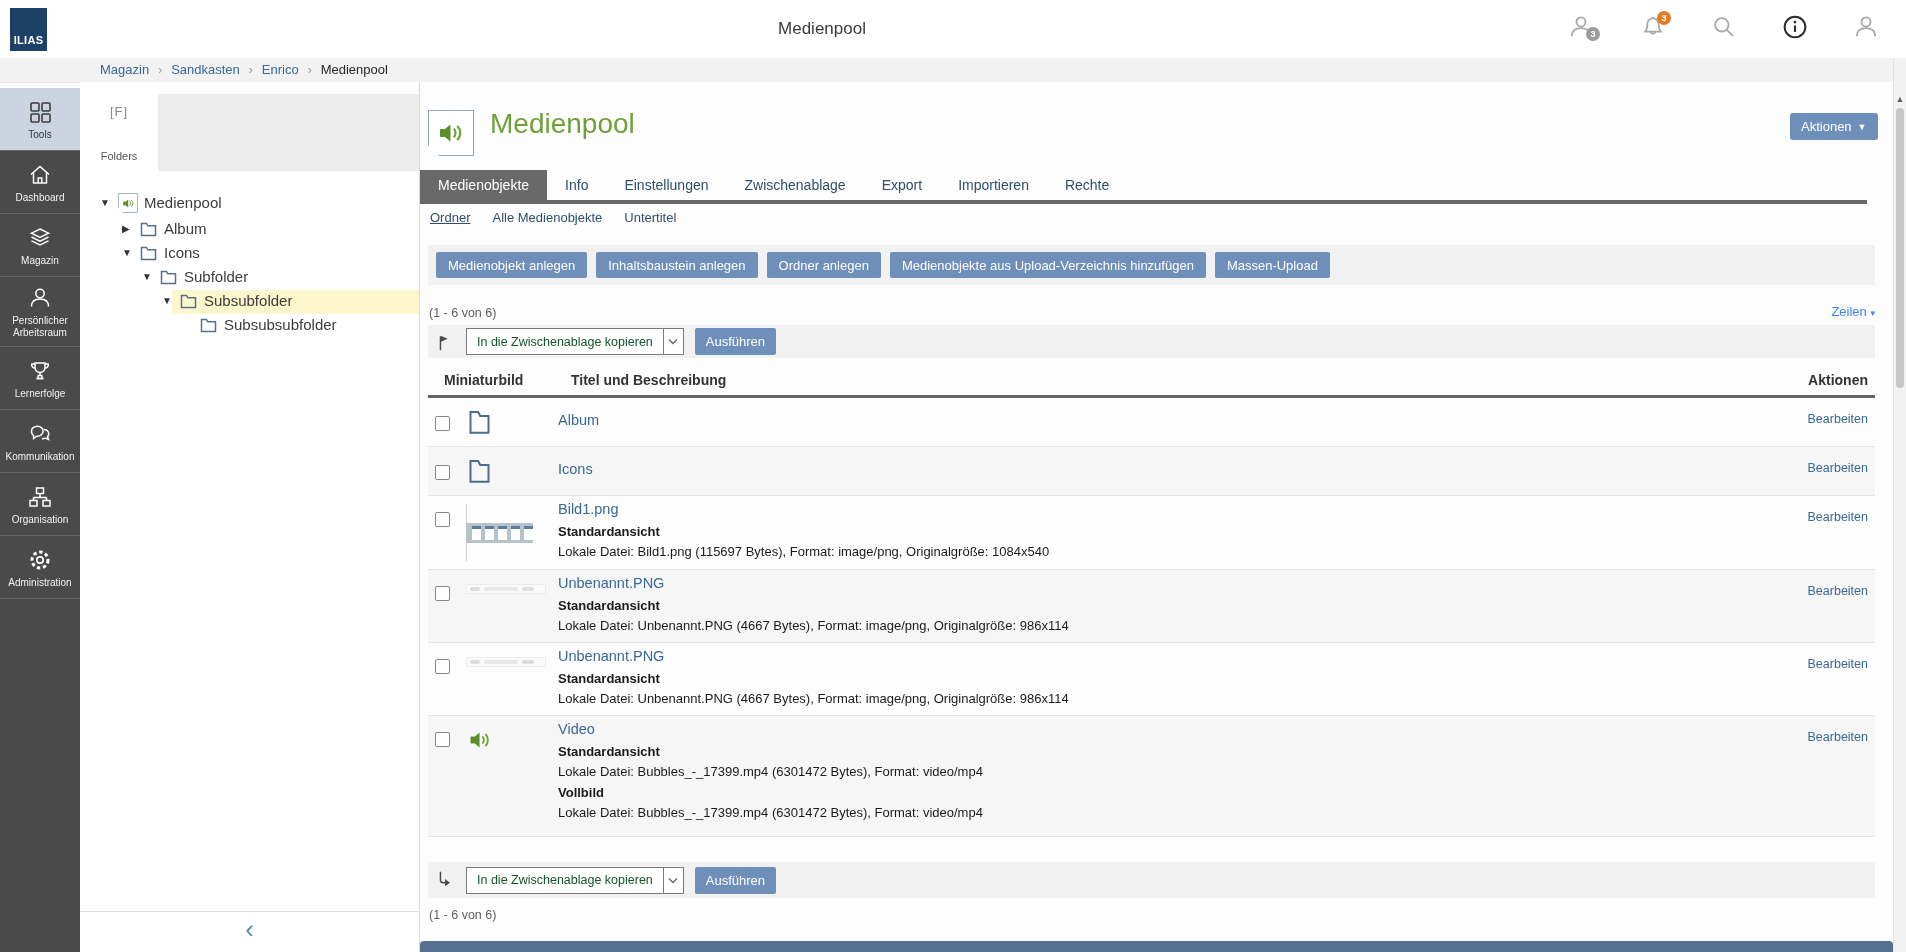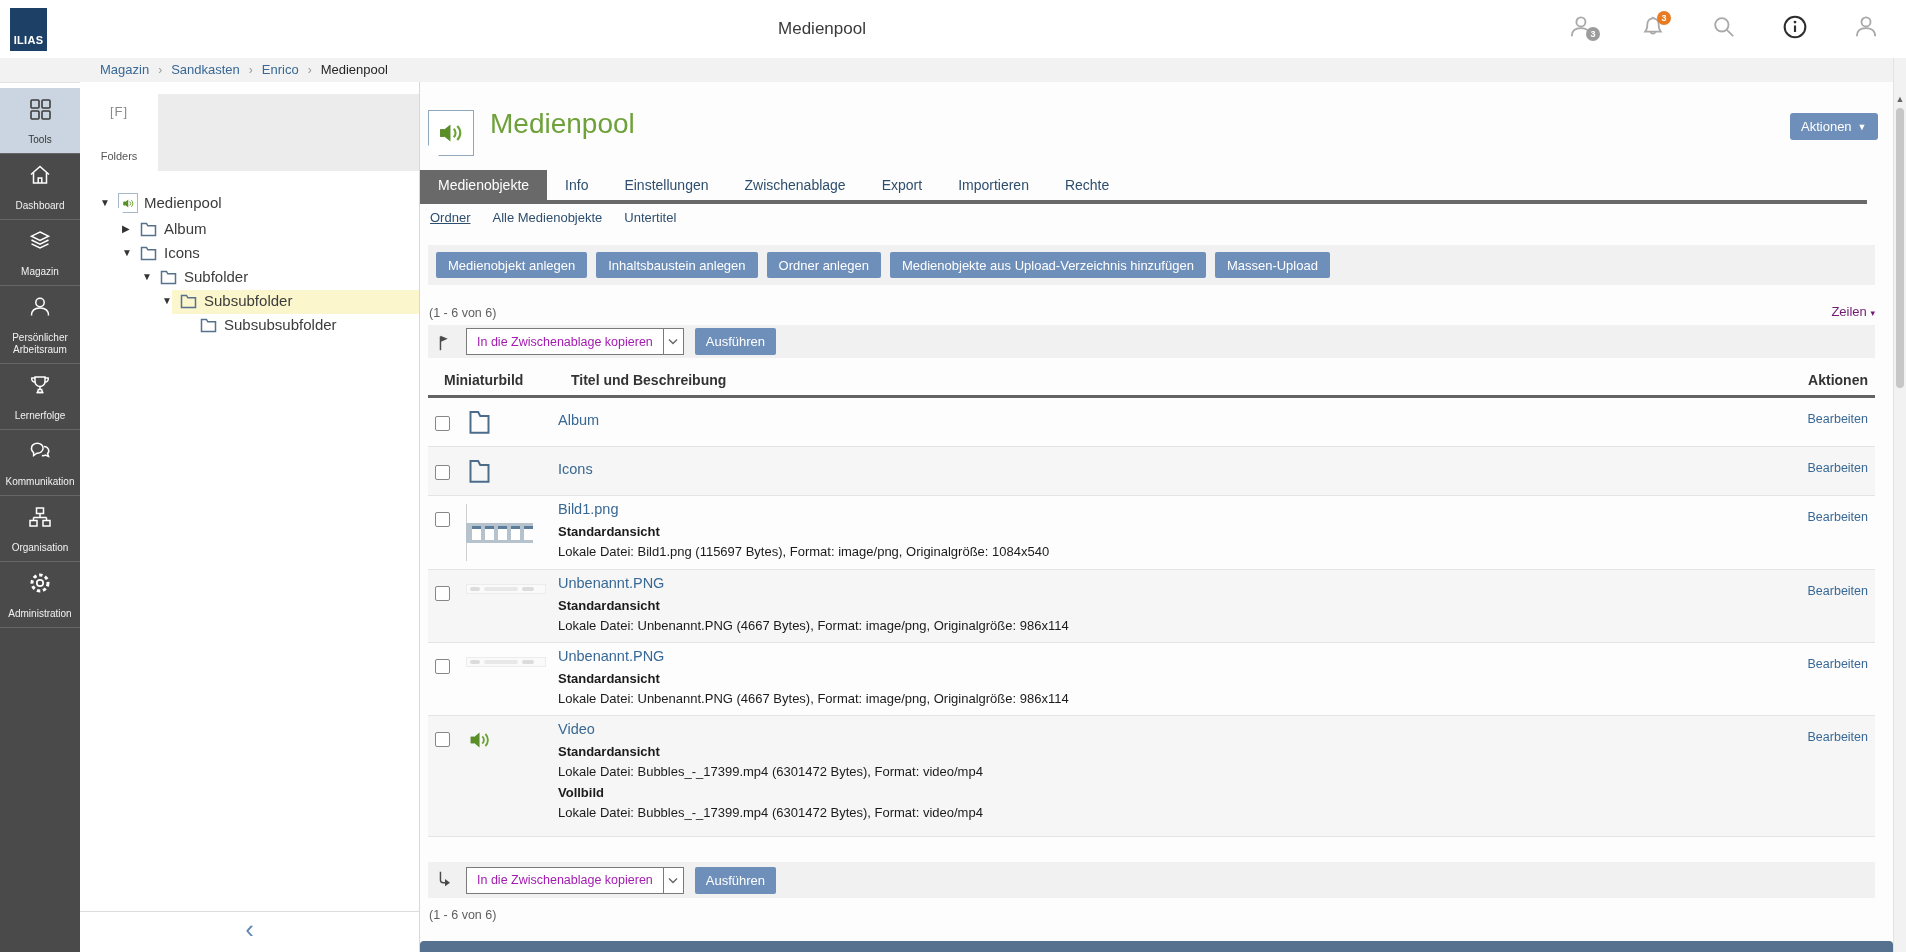--- a/index.html
+++ b/index.html
@@ -21,21 +21,21 @@
 
   
   .crumbbar{position:absolute;left:0;top:58px;width:1906px;height:24px;background:#f2f2f2;border-bottom:1px solid #e3e3e3;}
   .crumbs{position:absolute;left:100px;top:4px;font-size:13px;color:#8a8a8a;display:flex;gap:9px;align-items:center;}
   .crumb-link{color:#386895;cursor:pointer;}
   .crumb-sep{color:#9a9a9a;font-size:12px;}
   .crumb-cur{color:#262626;}
 
   
   .sidebar{position:absolute;left:0;top:88px;width:80px;bottom:0;background:#4a4a4a;}
-  .stile{width:80px;box-sizing:border-box;padding:8px 2px 7px;display:flex;flex-direction:column;align-items:center;gap:12px;
+  .stile{width:80px;box-sizing:border-box;padding:8px 2px 7px;display:flex;flex-direction:column;align-items:center;gap:4px;
          background:#4a4a4a;border-bottom:1px solid #666;cursor:pointer;min-height:63px;justify-content:center;}
   .stile .slabel{font-size:10px;color:#f2f2f2;text-align:center;line-height:1.2;}
   .stile.active{background:#cbd5e1;}
   .stile.active .slabel{color:#333;}
   .stile svg{display:block;}
 
   
   .treepanel{position:absolute;left:80px;top:82px;width:340px;bottom:0;background:#fff;border-right:1px solid #d8d8d8;box-sizing:border-box;}
   .ttabbar{position:absolute;left:0;top:12px;width:100%;height:77px;background:#ececec;}
   .ttab{position:absolute;left:0;top:0;width:78px;height:77px;background:#fff;display:flex;flex-direction:column;align-items:center;justify-content:center;gap:8px;cursor:pointer;}
@@ -67,27 +67,27 @@
   .tab.active{background:#696969;color:#fff;}
 
   .subtabs{position:absolute;left:10px;top:128px;display:flex;gap:22px;font-size:13px;}
   .subtab{color:#2e4e6e;cursor:pointer;}
   .subtab.active{text-decoration:underline;}
 
   .btnband{position:absolute;left:8px;top:163px;width:1447px;height:40px;background:#f1f1f1;display:flex;align-items:center;gap:9px;padding-left:8px;box-sizing:border-box;}
   .btn{height:26px;padding:0 12px;background:#6e8fb9;color:#fff;border:none;font-size:13px;border-radius:2px;cursor:pointer;font-family:inherit;}
 
   .range-top{position:absolute;left:9px;top:224px;font-size:12.5px;color:#5f5f5f;}
-  .rows-link{position:absolute;right:18px;top:222px;font-size:13px;color:#701a75;cursor:pointer;}
+  .rows-link{position:absolute;right:18px;top:222px;font-size:13px;color:#3b82f6;cursor:pointer;}
 
   .toolband{position:absolute;left:8px;width:1447px;height:33px;background:#f1f1f1;display:flex;align-items:center;gap:11px;padding-left:7px;box-sizing:border-box;}
   .toolband.top{top:243px;}
   .toolband.bottom{top:780px;height:36px;}
   .fakeselect{height:25px;background:#fff;border:1px solid #7a7a7a;display:flex;align-items:center;cursor:pointer;}
-  .sel-text{font-size:12.5px;color:#a21caf;padding:0 10px;white-space:nowrap;}
+  .sel-text{font-size:12.5px;color:#14532d;padding:0 10px;white-space:nowrap;}
   .sel-caret{width:20px;height:25px;border-left:1px solid #7a7a7a;display:flex;align-items:center;justify-content:center;box-sizing:border-box;}
   .exec-btn{height:27px;padding:0 11px;background:#6e8fb9;color:#fff;border:none;font-size:13px;border-radius:2px;cursor:pointer;font-family:inherit;}
 
   .thead{position:absolute;left:8px;top:283px;width:1447px;height:30px;border-bottom:3px solid #636363;}
   .th{position:absolute;top:7px;font-size:14px;font-weight:700;color:#333;}
   .th.c1{left:16px;}
   .th.c2{left:143px;text-align:right;}
   .th.c3{right:7px;}
 
   .tbody{position:absolute;left:8px;top:316px;width:1447px;}

